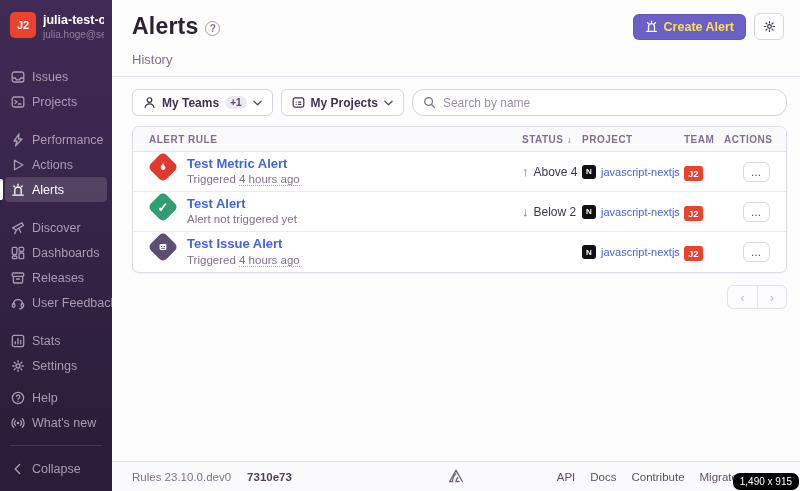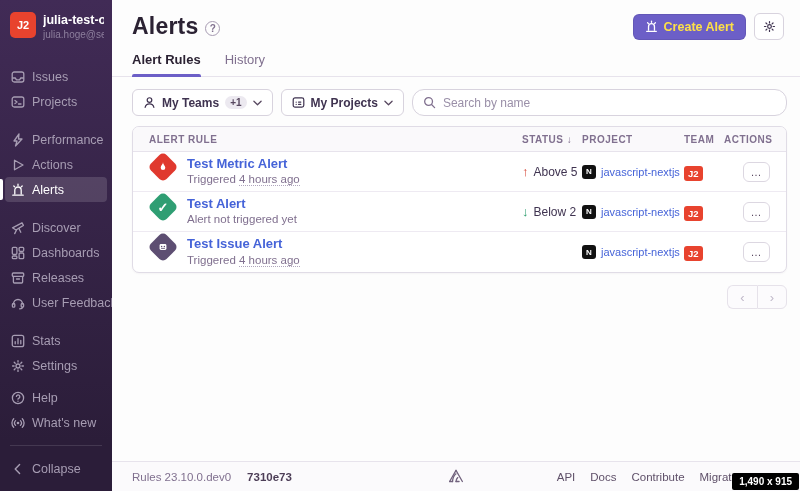--- a/index.html
+++ b/index.html
@@ -161,22 +161,22 @@
     font-size:11.5px; color:#80708f; position:relative;
   }
   .footer-left { display:flex; gap:16px; align-items:center; }
   .build-hash { color:#4d3e57; font-weight:bold; }
   .footer-logo { position:absolute; left:50%; transform:translateX(-50%); }
   .footer-right { margin-left:auto; display:flex; gap:15px; }
   .footer-link { color:#5f5069; cursor:pointer; }
 
   .size-overlay {
     position:absolute; right:1px; bottom:1px;
-    background:#000; color:#fff; font-size:10px; font-weight:bold;
-    padding:3px 7px; border-radius:2px; z-index:10;
+    background:#000; color:#fff; font-size:10px; font-weight:normal;
+    padding:3px 7px; border-radius:7px; z-index:10;
   }
 </style>
 </head>
 <body>
 
 <nav class="sidebar">
   <div class="org">
     <div class="org-avatar">J2</div>
     <div class="org-meta">
       <div class="org-name">julia-test-org-2 …</div>
@@ -351,21 +351,20 @@
             <svg width="13" height="13" viewBox="0 0 14 14" fill="none" stroke="#3f3350" stroke-width="1.3" stroke-linecap="round">
               <circle cx="7" cy="7" r="2"></circle>
               <path d="M7 1.6v1.5M7 10.9v1.5M1.6 7h1.5M10.9 7h1.5M3.2 3.2l1 1M9.8 9.8l1 1M10.8 3.2l-1 1M4.2 9.8l-1 1"></path>
             </svg>
           </span>
       </button>
     </div>
   </div>
 
   <div class="tabs">
-    <div class="tab active">Alert Rules</div>
     <div class="tab">History</div>
   </div>
 
   <div class="filter-row">
     <button class="filter-btn">
       <span>
           <svg width="13" height="13" viewBox="0 0 14 14" fill="none" stroke="#3f3350" stroke-width="1.3" stroke-linecap="round">
             <circle cx="7" cy="4.4" r="2.5"></circle>
             <path d="M2.3 12.3a4.8 4.8 0 0 1 9.4 0"></path>
           </svg>
@@ -419,21 +418,21 @@
               <path d="M7 1.2C7.3 3.6 4.3 5 4.3 7.8a2.7 2.7 0 0 0 5.4 0C9.7 5.4 6.7 4 7 1.2z" fill="#fff"></path>
             </svg>
         </div>
         <div>
           <div class="rule-name">Test Metric Alert</div>
           <div class="rule-sub"><span>Triggered</span> <span class="dotted">4 hours ago</span></div>
         </div>
       </div>
       <div class="status-cell">
         <span class="arrow-up">↑</span>
-        <span>Above 5</span>
+        <span>Above 4</span>
       </div>
       <div class="project-cell">
         <span class="proj-icon">N</span>
         <span class="proj-link">javascript-nextjs</span>
       </div>
       <div><span class="team-badge">J2</span></div>
       <div class="actions-cell"><button class="dots-btn">…</button></div>
     </div>
 
     <div class="tgrid trow">

